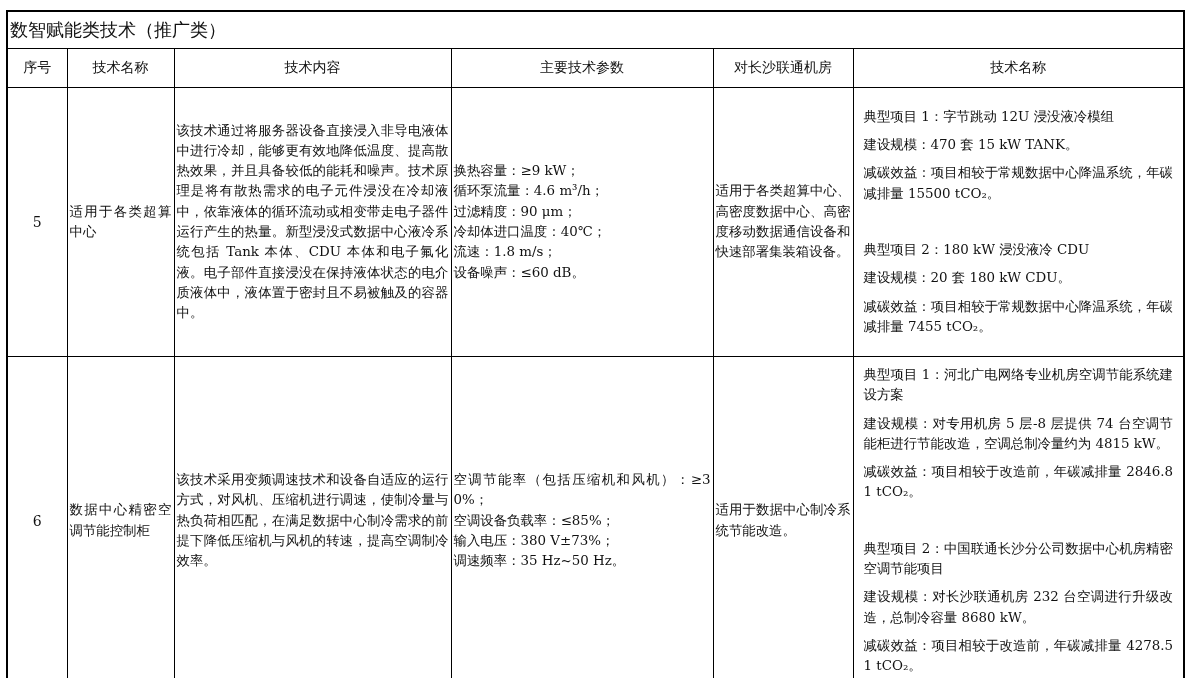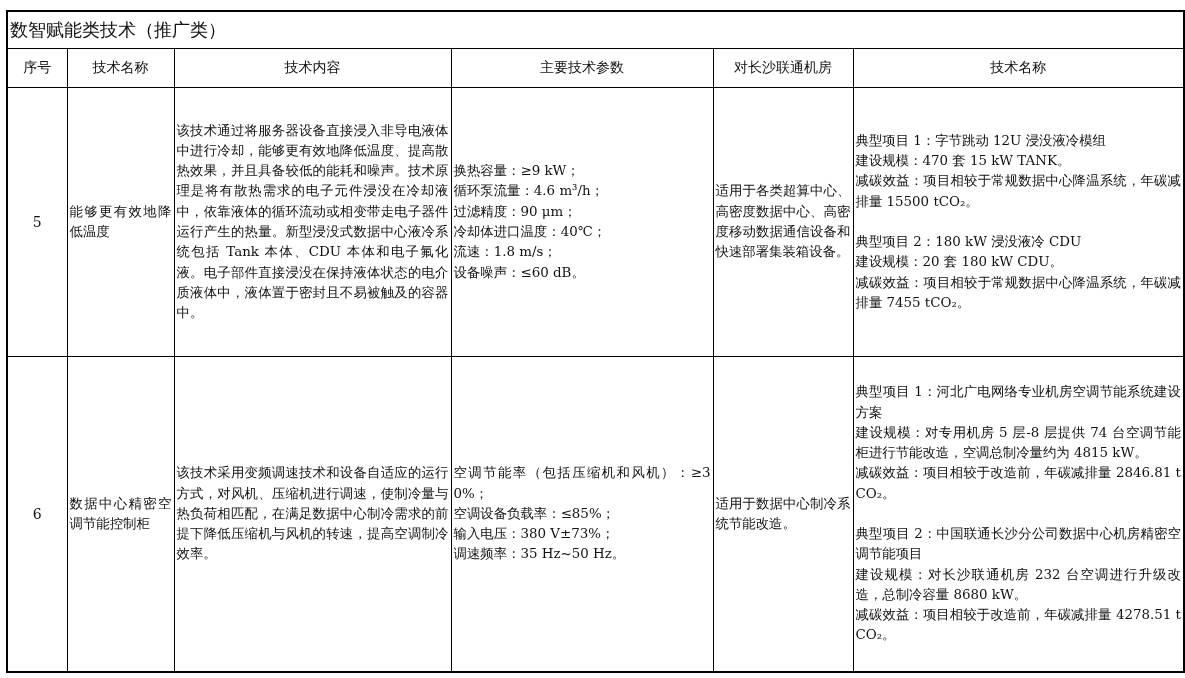--- a/index.html
+++ b/index.html
@@ -9,21 +9,21 @@
     border-collapse: collapse; border: 2px solid #000; table-layout: fixed; }
   table.main td, table.main th { border: 1px solid #000; padding: 0 2px; }
   .title-cell { height: 36px; text-align: left; font-family: "DejaVu Sans", "Liberation Sans", sans-serif;
     font-size: 18px; font-weight: normal; }
   .hdr th { height: 38px; text-align: center; font-family: "DejaVu Sans", "Liberation Sans", sans-serif;
     font-size: 14px; font-weight: normal; }
   .row5 td { height: 268px; }
   .row6 td { height: 314px; }
   td.num { text-align: center; font-size: 14px; vertical-align: middle; }
   td.txt { font-size: 13.4px; line-height: 20.3px; vertical-align: middle; text-align: justify; word-break: break-all; }
-  .proj p { margin: 0; }
+  .proj p { margin: 8px; }
   .proj .gap { height: 20px; }
   .line { display: block; }
 </style>
 </head>
 <body>
 
 <table class="main">
   <colgroup>
     <col style="width:60px">
     <col style="width:107px">
@@ -40,21 +40,21 @@
     <th>序号</th>
     <th>技术名称</th>
     <th>技术内容</th>
     <th>主要技术参数</th>
     <th>对长沙联通机房</th>
     <th>技术名称</th>
   </tr>
 
   <tr class="row5">
     <td class="num">5</td>
-    <td class="txt">能够更有效地降低温度</td>
+    <td class="txt">适用于各类超算中心</td>
     <td class="txt">该技术通过将服务器设备直接浸入非导电液体中进行冷却，能够更有效地降低温度、提高散热效果，并且具备较低的能耗和噪声。技术原理是将有散热需求的电子元件浸没在冷却液中，依靠液体的循环流动或相变带走电子器件运行产生的热量。新型浸没式数据中心液冷系统包括 Tank 本体、CDU 本体和电子氟化液。电子部件直接浸没在保持液体状态的电介质液体中，液体置于密封且不易被触及的容器中。</td>
     <td class="txt">
       <span class="line">换热容量：≥9 kW；</span>
       <span class="line">循环泵流量：4.6 m³/h；</span>
       <span class="line">过滤精度：90 μm；</span>
       <span class="line">冷却体进口温度：40℃；</span>
       <span class="line">流速：1.8 m/s；</span>
       <span class="line">设备噪声：≤60 dB。</span>
     </td>
     <td class="txt">适用于各类超算中心、高密度数据中心、高密度移动数据通信设备和快速部署集装箱设备。</td>

